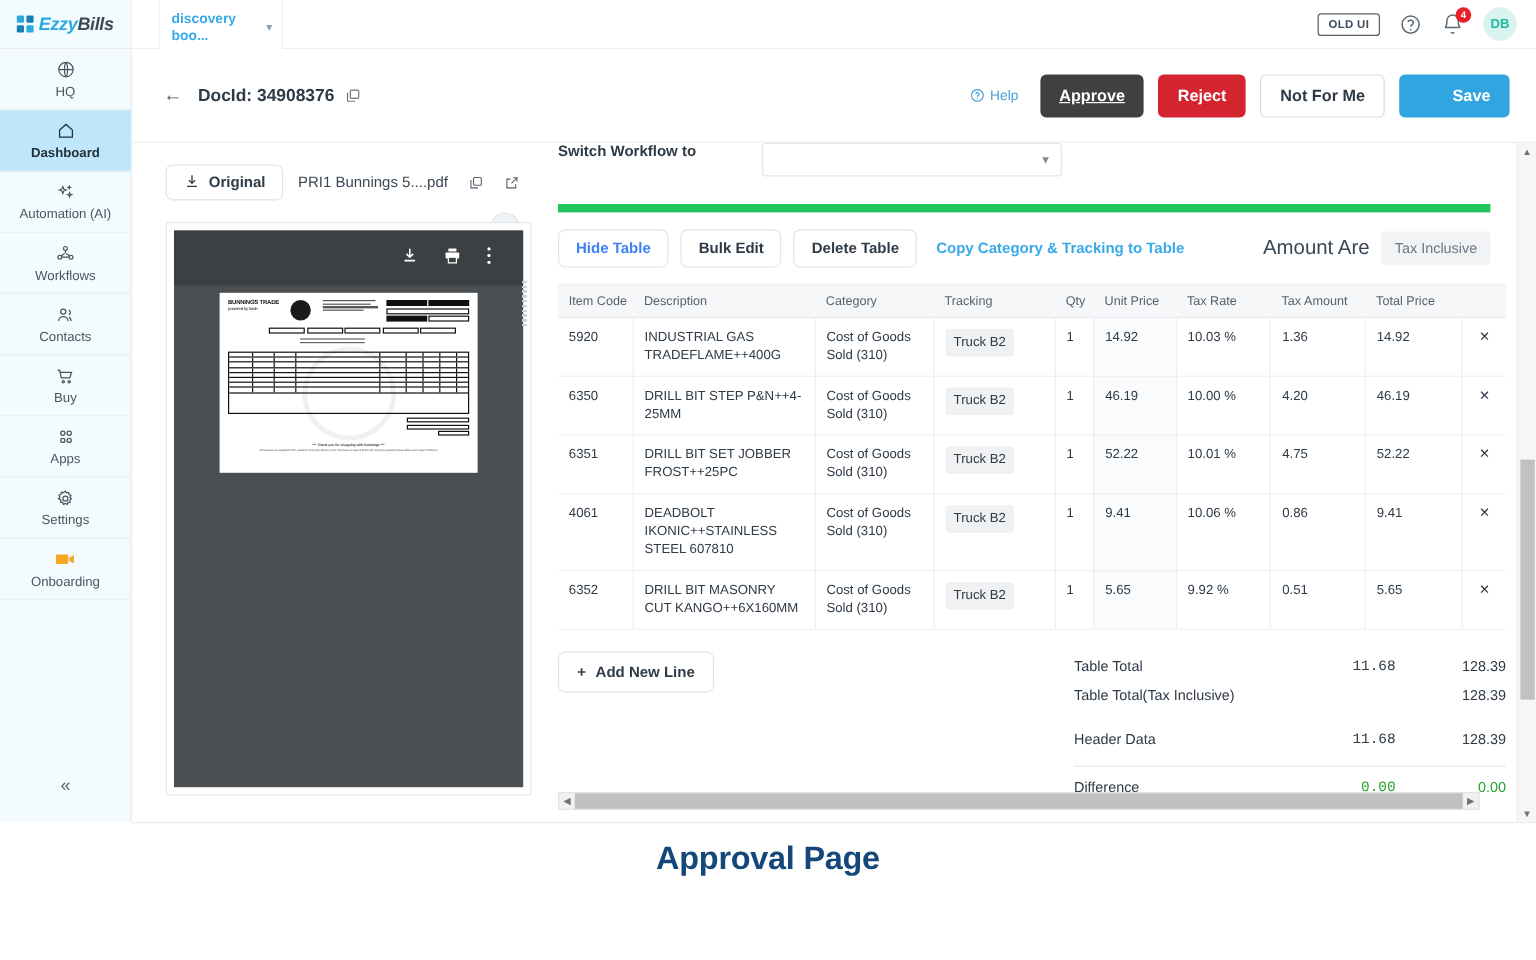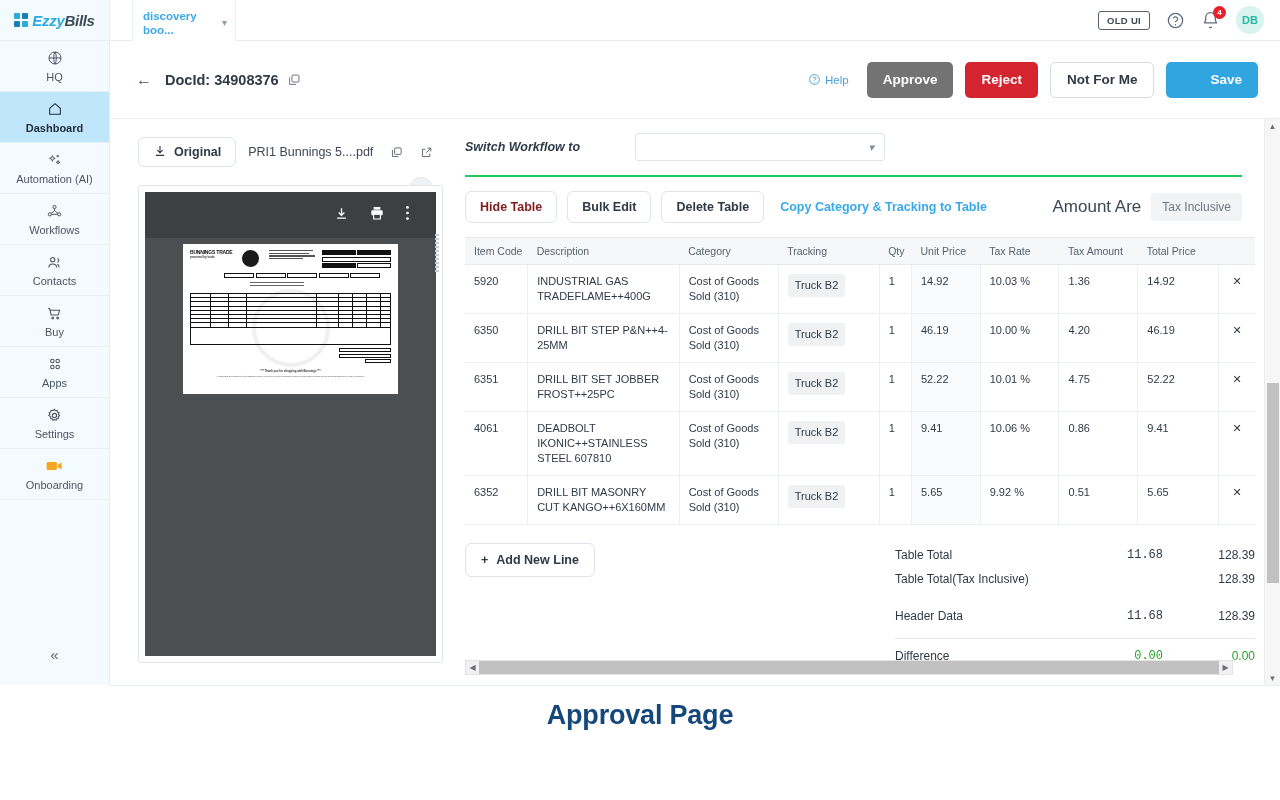--- a/index.html
+++ b/index.html
@@ -93,21 +93,21 @@
   .doc-id { font-size: 14.5px; font-weight: bold; color: #2e3a46; }
   .copy-ic { margin-left: 8px; color: #6b7885; cursor: pointer; display: inline-flex; }
   .hdr-actions { margin-left: auto; display: flex; align-items: center; gap: 12px; }
   .help-link {
     color: #4a9fd8; font-size: 11.5px; display: flex; align-items: center; gap: 4px;
     margin-right: 6px; cursor: pointer;
   }
   .btn { border-radius: 5px; font-size: 13.5px; font-weight: bold; padding: 0 16px;
          height: 36px; display: flex; align-items: center; justify-content: center;
          border: none; cursor: pointer; white-space: nowrap; }
-  .btn-approve { background: #737373; color: #fff; min-width: 82px; }
+  .btn-approve { background: #404040; color: #fff; min-width: 82px; text-decoration: underline; }
   .btn-reject  { background: #d32430; color: #fff; min-width: 70px; }
   .btn-notforme{ background: #fff; color: #2e3a46; border: 1px solid #d5dde3; min-width: 98px; }
   .btn-save    { background: #30a5e0; color: #fff; min-width: 62px; padding-left: 44px; }
 
   
   .content {
     position: absolute; left: 110px; top: 119px; width: 1150px; height: 566px;
     background: #fff; display: flex;
   }
 
@@ -168,42 +168,42 @@
   .pg-foot b { font-size: 2.8px; display: block; }
   .pg-foot em { font-size: 2.2px; font-style: normal; color: #444; display: block; margin-top: 1.5px; }
   .pdf-dots {
     position: absolute; right: 3px; top: 48px; width: 4px; height: 40px;
     background-image: repeating-linear-gradient(to bottom, #c8ced3 0 2px, transparent 2px 4px);
   }
 
   
   .form-pane { flex: 1; position: relative; padding: 0 0 0 10px; overflow: hidden; }
   .wf-switch-row {
-    display: flex; align-items: center; height: 58px; padding-left: 0;
-    border-bottom: 2px solid #22c55e; margin-right: 18px; font-style: italic;
+    display: flex; align-items: flex-start; height: 58px; padding-left: 0;
+    border-bottom: 7px solid #22c55e; margin-right: 18px;
   }
   .wf-switch-label { font-size: 12.5px; font-weight: bold; color: #2e3a46; width: 170px; }
   .wf-select {
     width: 250px; height: 28px; border: 1px solid #e2e7eb; border-radius: 3px;
     background: #fff; display: flex; align-items: center; padding: 0 10px;
     font-size: 12px; color: #2e3a46; cursor: pointer;
   }
   .wf-select .sel-val { flex: 1; }
   .wf-select .sel-chev { color: #7b8b99; font-size: 11px; }
 
   .table-toolbar {
     display: flex; align-items: center; gap: 10px; padding: 14px 0 14px 0;
     margin-right: 18px;
   }
   .tbtn {
     border: 1px solid #dfe5ea; border-radius: 6px; height: 32px; padding: 0 14px;
     display: flex; align-items: center; font-size: 12.5px; font-weight: bold;
     background: #fff; color: #2e3a46; cursor: pointer; white-space: nowrap;
   }
-  .tbtn.blue { color: #7f1d1d; }
+  .tbtn.blue { color: #3b82f6; }
   .tlink { color: #3aa9e8; font-size: 12.5px; font-weight: bold; cursor: pointer; margin-left: 6px; }
   .amt-label { margin-left: auto; font-size: 17px; color: #3b4854; }
   .amt-chip {
     background: #f1f3f5; border-radius: 4px; padding: 7px 11px; font-size: 12px;
     color: #6b7885; white-space: nowrap;
   }
 
   
   .ltable { width: 790px; border-collapse: collapse; table-layout: fixed; }
   .ltable th {

